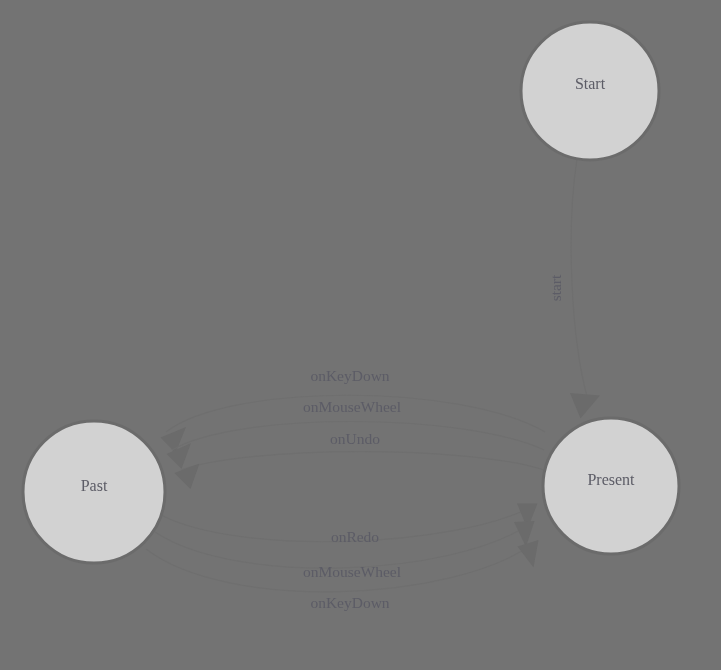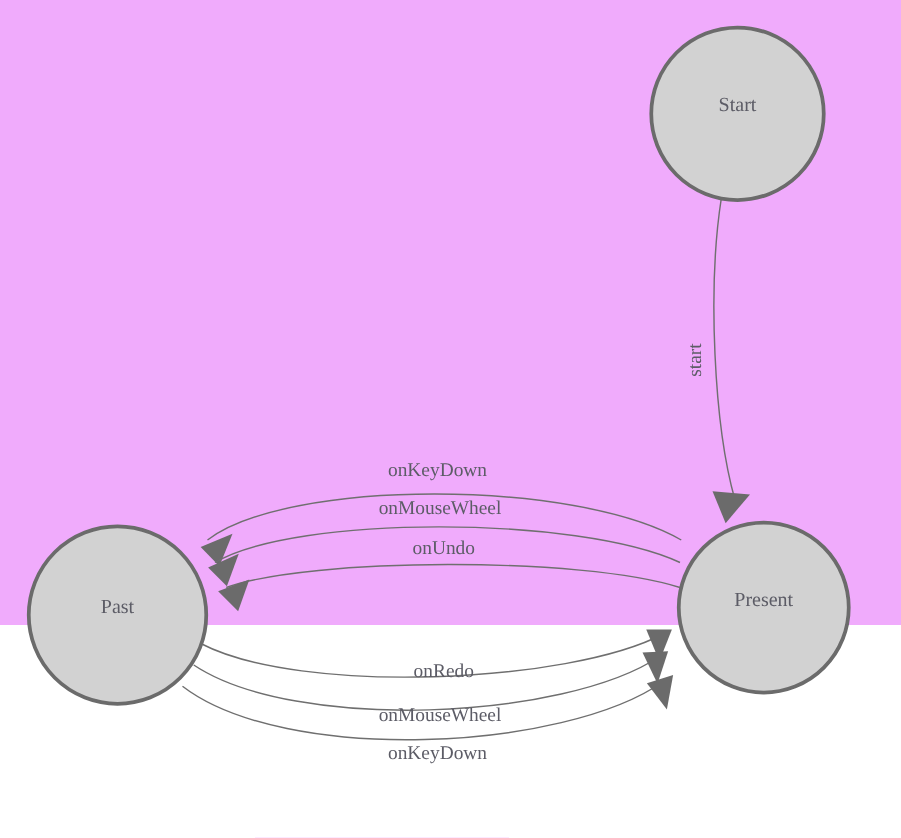--- a/index.html
+++ b/index.html
@@ -9,22 +9,22 @@
   }
   body {
     width: 721px;
     height: 670px;
     font-family: "Liberation Serif", "DejaVu Serif", serif;
     overflow: hidden;
   }
   #diagram-root {
     position: relative;
     width: 721px;
-    height: 500px;
-    background: #f0abfc;
+    height: 670px;
+    background: #737373;
   }
   #diagram-svg {
     position: absolute;
     top: 0;
     left: 0;
     width: 721px;
     height: 670px;
     display: block;
   }
   .node-circle {

